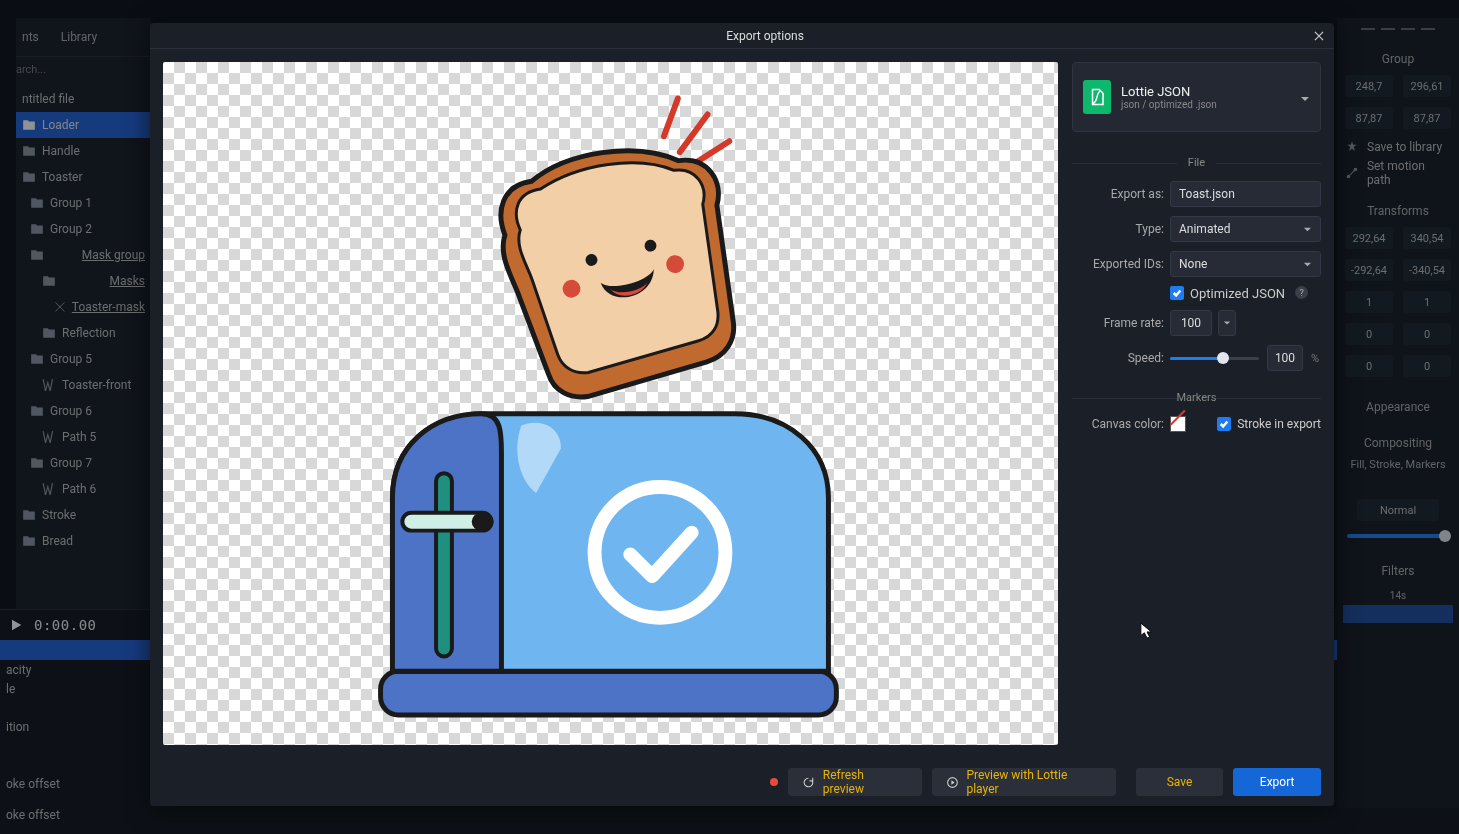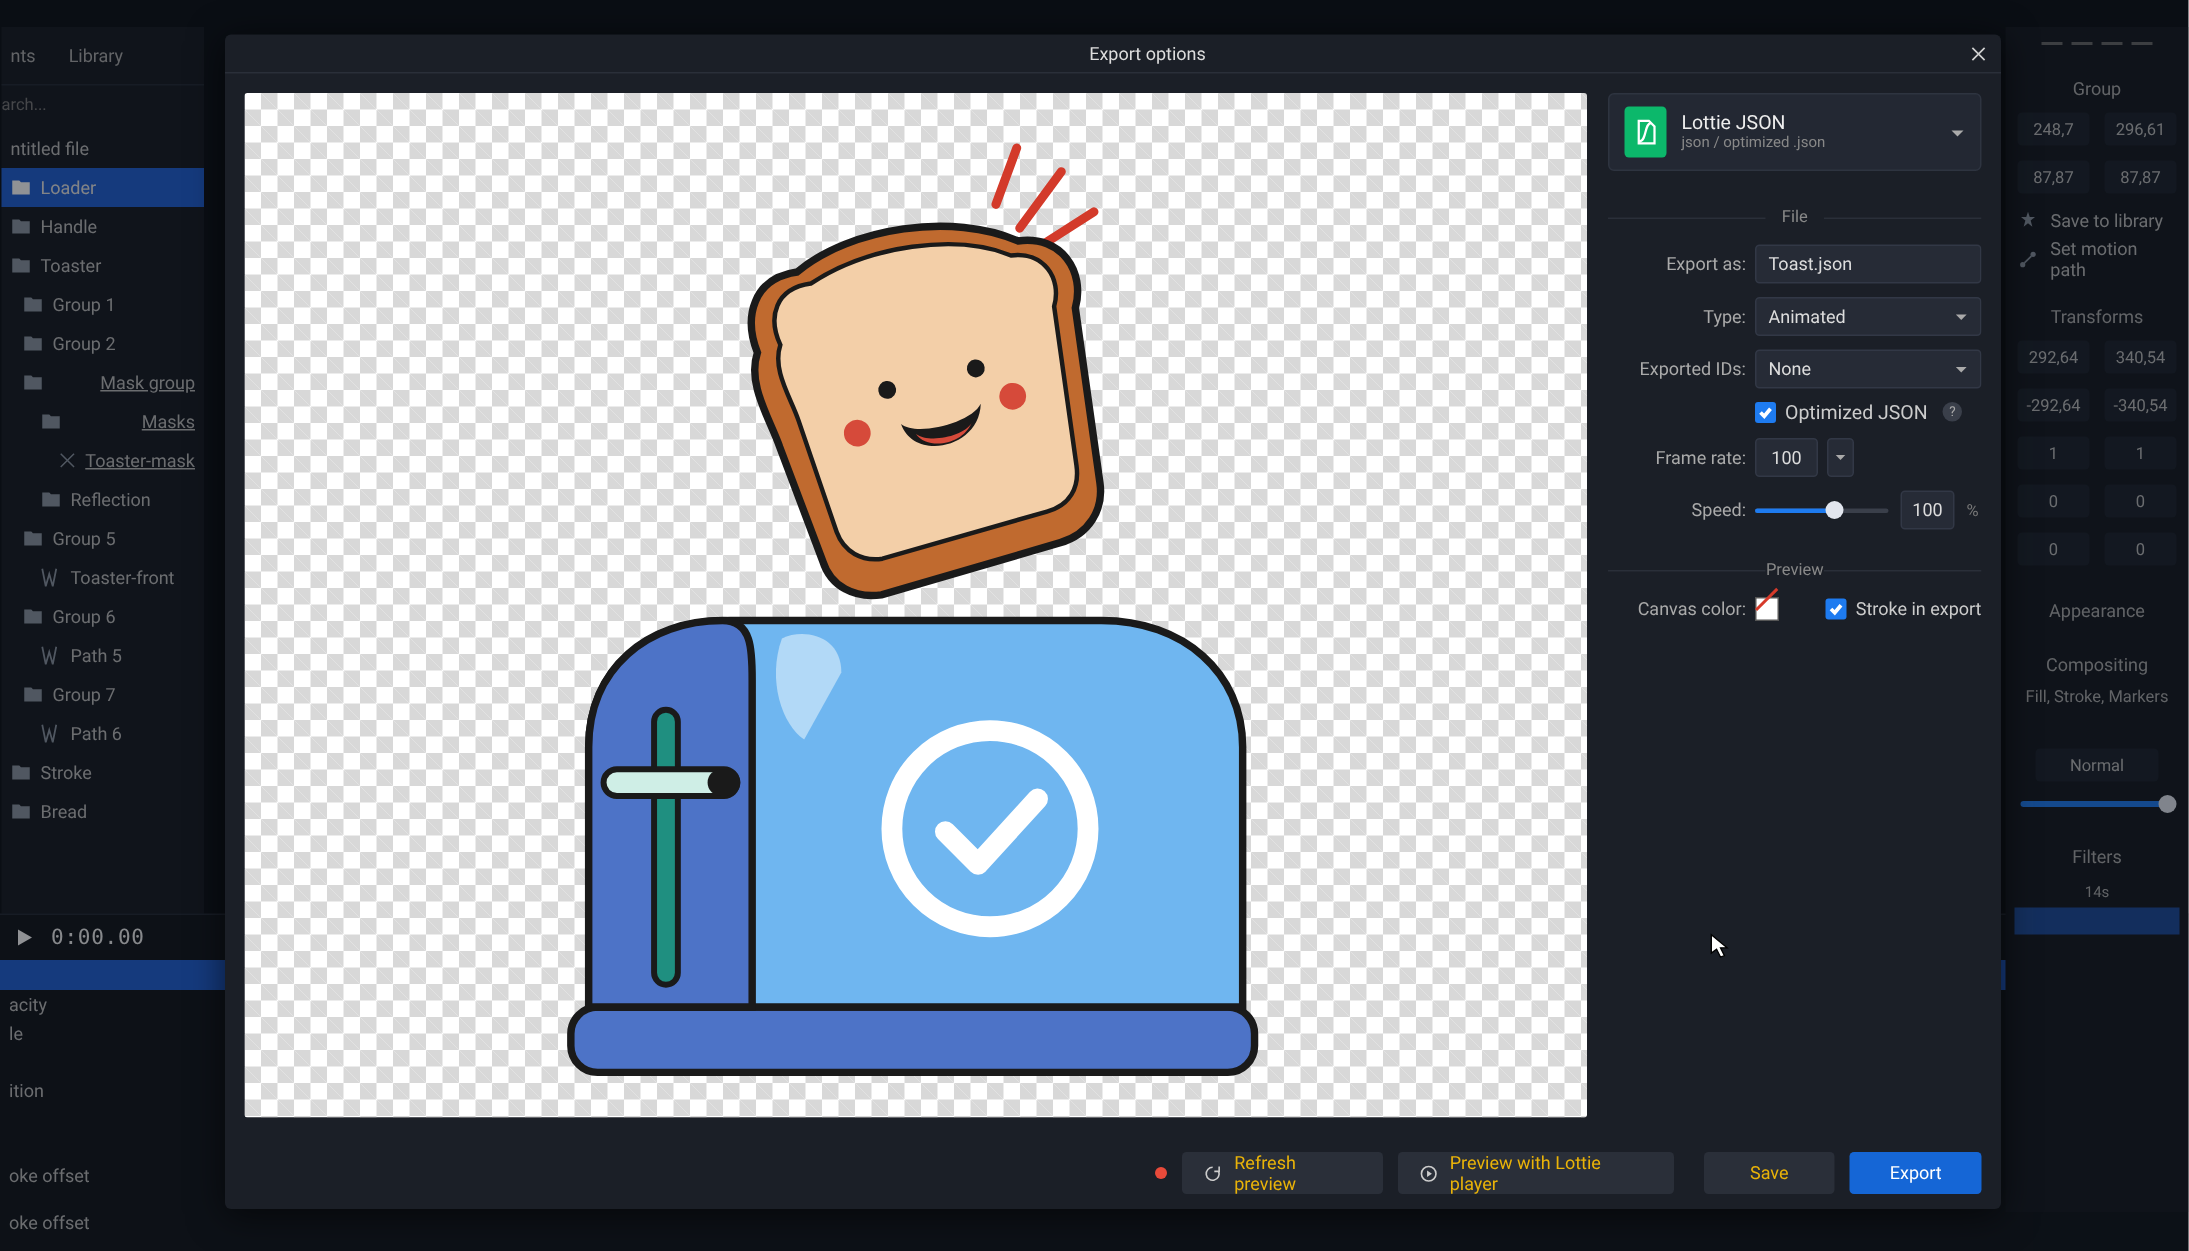--- a/index.html
+++ b/index.html
@@ -1,20 +1,20 @@
 <!DOCTYPE html>
 <html><head>
   <meta charset="utf-8">
   <style>
     * { margin: 0; padding: 0; box-sizing: border-box; font-family: -apple-system, BlinkMacSystemFont, "Segoe UI", Roboto, sans-serif; }
     body { width: 1459px; height: 834px; background: #0a0e14; color: #ccc; overflow: hidden; position: relative; font-size: 13px; }
 
     
     .bg-editor { position: absolute; inset: 0; opacity: 0.55; pointer-events: none; }
-    .bg-sidebar { position: absolute; left: 1px; top: 18px; width: 135px; height: 790px; background: #161a22; }
+    .bg-sidebar { position: absolute; left: 16px; top: 18px; width: 135px; height: 790px; background: #161a22; }
     .bg-tabs { display: flex; gap: 22px; padding: 12px 6px; border-bottom: 1px solid #222833; font-size: 12px; color: #aaa; }
     .bg-tab { cursor: pointer; }
     .bg-search { padding: 6px 0; color: #777; font-size: 11px; }
     .bg-tree { padding-top: 4px; }
     .bg-item { display: flex; align-items: center; gap: 6px; height: 26px; padding: 0 6px; font-size: 12px; color: #bbb; white-space: nowrap; }
     .bg-item .ic { width: 14px; height: 14px; display: inline-flex; align-items: center; justify-content: center; fill: #8a93a0; }
     .bg-item.sel { background: #1f5ed3; color: #e5e5e5; }
     .bg-item.sel .ic { fill: #fff; }
     .bg-item.pl1 { padding-left: 14px; }
     .bg-item.pl2 { padding-left: 26px; }
@@ -49,21 +49,21 @@
         linear-gradient(45deg, #d8d8d8 25%, transparent 25%, transparent 75%, #d8d8d8 75%),
         linear-gradient(45deg, #d8d8d8 25%, transparent 25%, transparent 75%, #d8d8d8 75%);
       background-size: 22px 22px;
       background-position: 0 0, 11px 11px;
     }
     .artwork { position: absolute; inset: 0; display: flex; align-items: center; justify-content: center; }
     .artwork svg { width: 62%; height: auto; }
 
     
     .options { width: 249px; display: flex; flex-direction: column; }
-    .format-selector { background: #232833; border: 1px solid #2e3440; border-radius: 4px; height: 52px; display: flex; align-items: center; padding: 0 10px; gap: 10px; cursor: pointer; }
+    .format-selector { background: #232833; border: 1px solid #2e3440; border-radius: 4px; height: 70px; display: flex; align-items: center; padding: 0 10px; gap: 10px; cursor: pointer; }
     .format-ic { width: 28px; height: 34px; border-radius: 3px; background: #0cb86b; display: flex; align-items: center; justify-content: center; }
     .format-ic svg { width: 18px; height: 18px; fill: #fff; }
     .format-text { flex: 1; display: flex; flex-direction: column; }
     .format-text .t1 { font-size: 13px; color: #eee; }
     .format-text .t2 { font-size: 10px; color: #888; }
     .format-caret { width: 10px; height: 10px; }
     .format-caret svg { width: 10px; height: 10px; fill: #aaa; }
 
     .options-scroll { overflow: auto; margin-top: 4px; }
     .section-title { position: relative; text-align: center; color: #888; font-size: 11px; margin: 20px 0 12px; }
@@ -479,21 +479,21 @@
             <div class="slider-track">
               <div class="slider-rail"></div>
               <div class="slider-fill" id="speed-fill" style="width: 60%;"></div>
               <div class="slider-thumb" id="speed-thumb" style="left: 60%;"></div>
             </div>
             <div class="speed-val">100</div>
             <span class="speed-unit">%</span>
           </div>
         </div>
 
-        <div class="section-title">Preview</div>
+        <div class="section-title">Markers</div>
 
         <div class="doc-row">
           <span class="lbl">Canvas color:</span>
           <span class="color-swatch"></span>
           <span class="spacer"></span>
           <span class="include">
             <span class="checkbox">
                 <svg viewBox="0 0 12 12">
                   <path d="M2 6l3 3 5-6"></path>
                 </svg>

